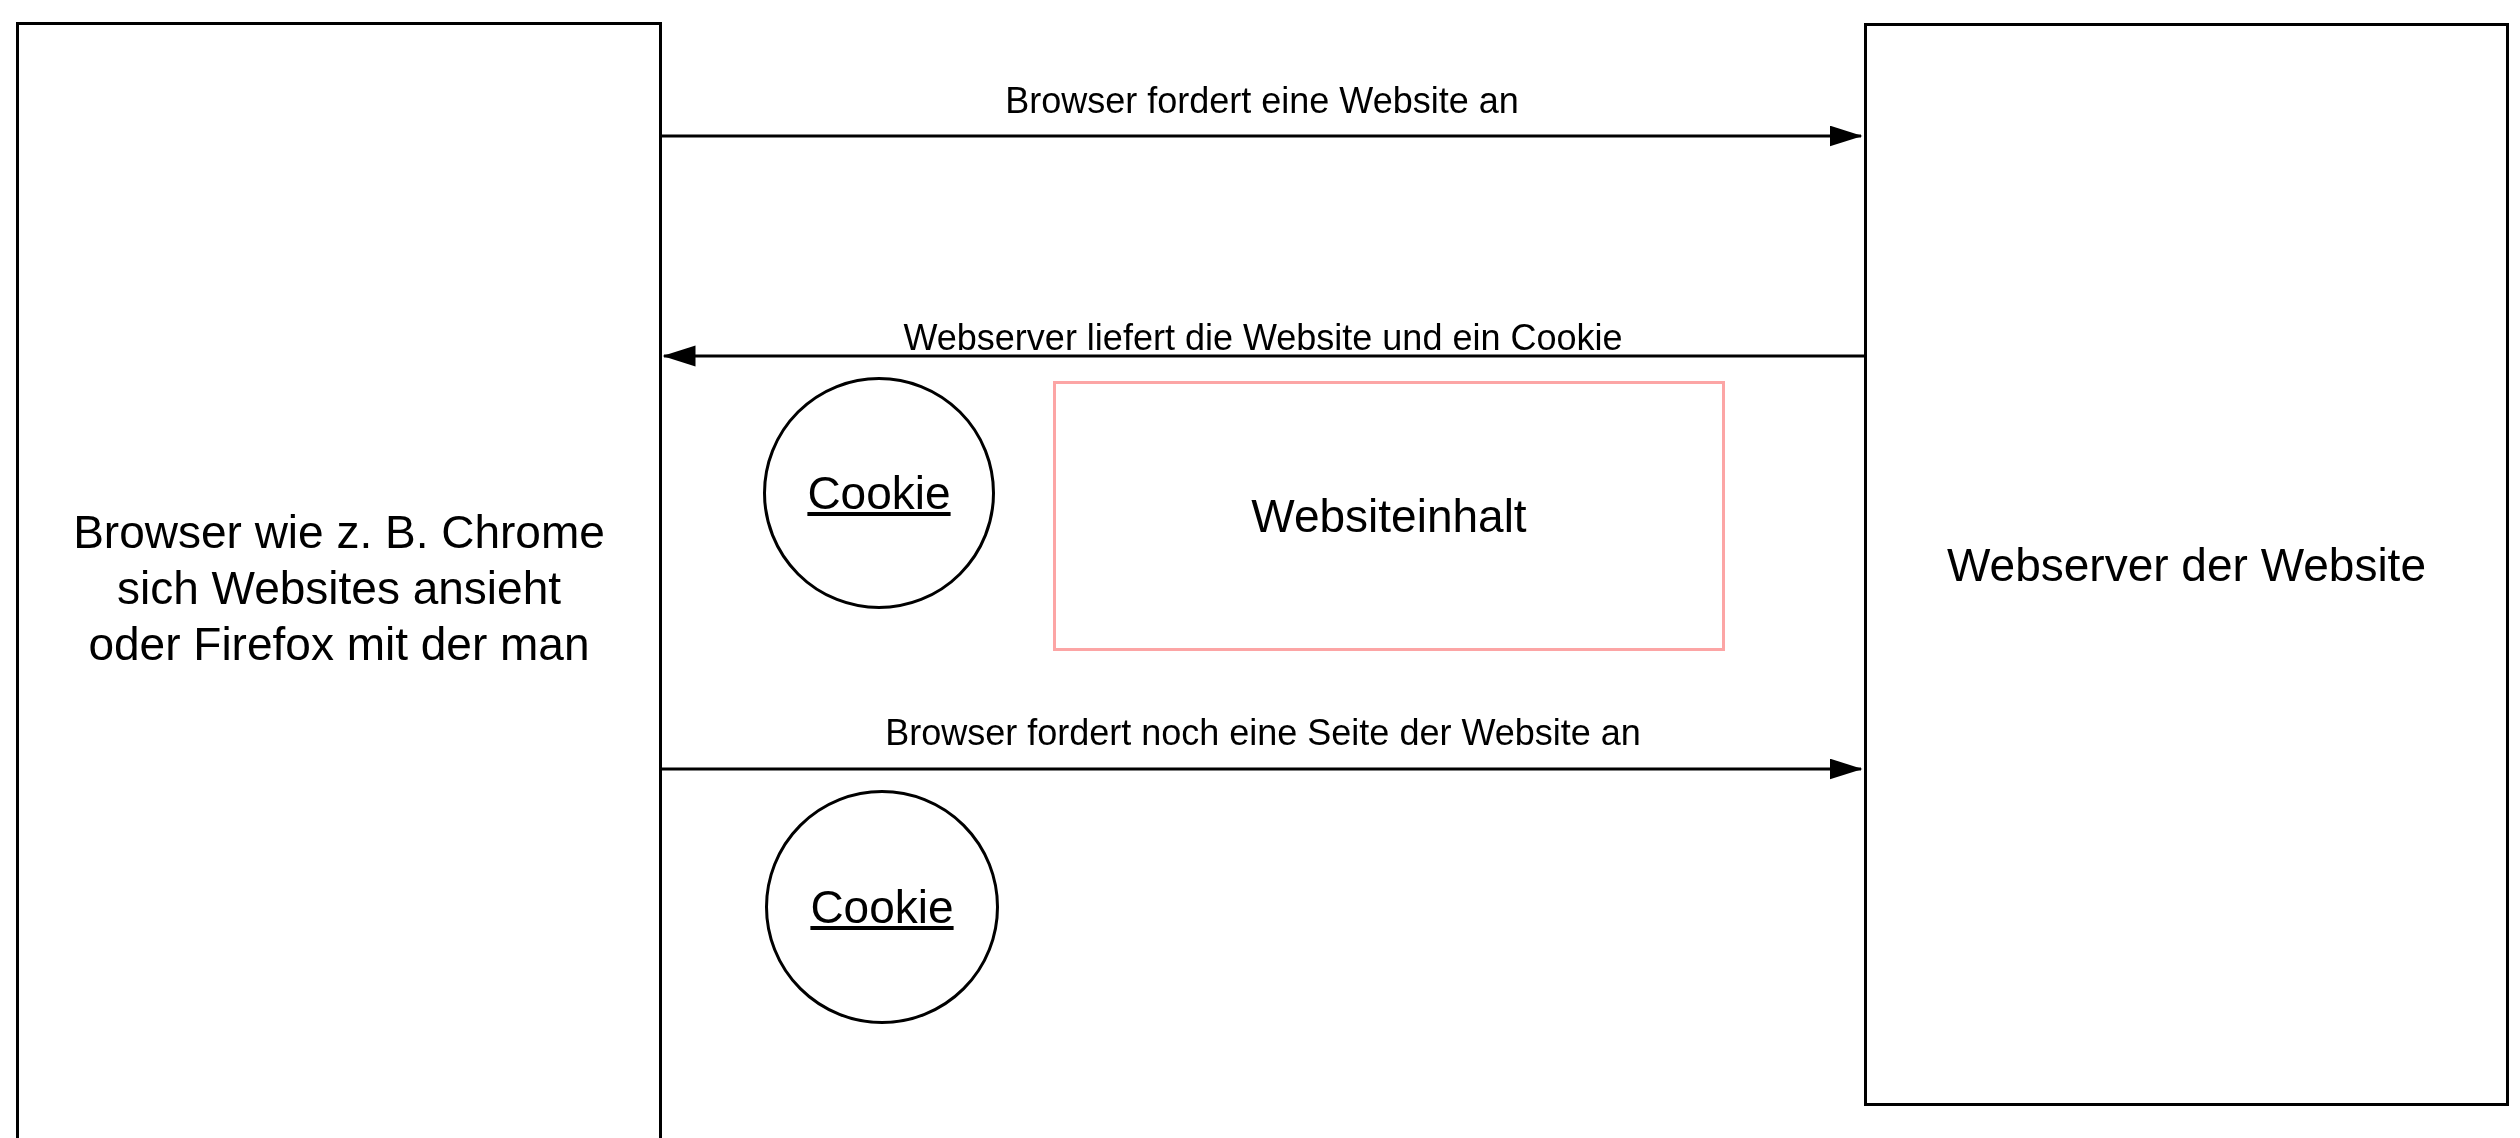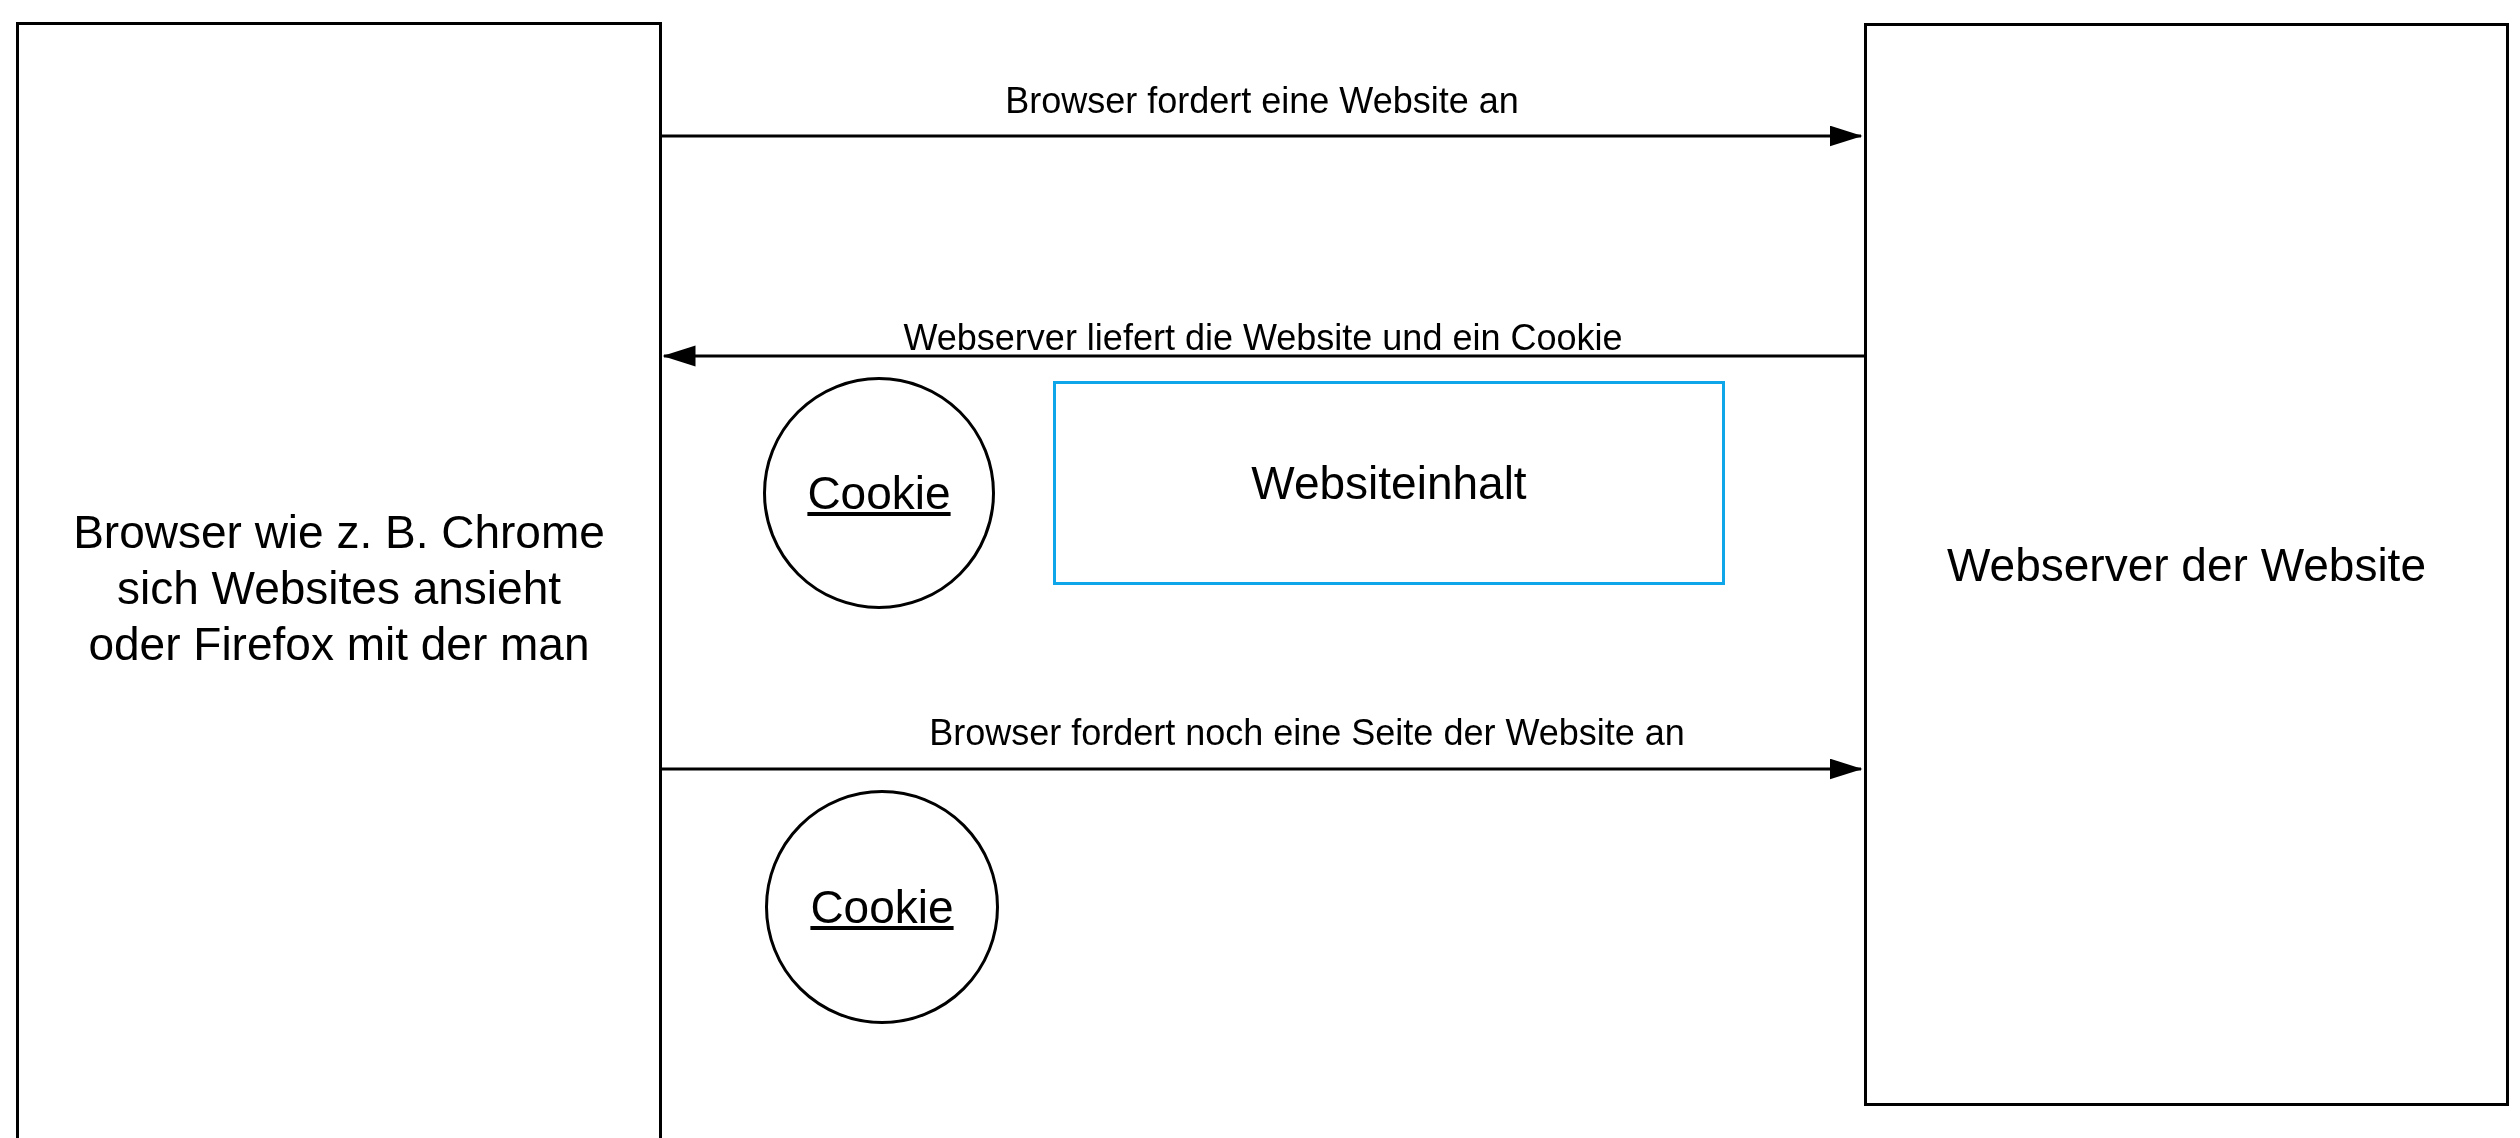--- a/index.html
+++ b/index.html
@@ -46,21 +46,21 @@
   }
   .arrow-label {
     position: absolute;
     transform: translateX(-50%);
     font-size: 36px;
     line-height: 50px;
     white-space: nowrap;
   }
   #arrow-label-1 { left: 1262px; top: 76px; }
   #arrow-label-2 { left: 1263px; top: 313px; }
-  #arrow-label-3 { left: 1263px; top: 708px; margin-left: 44px; }
+  #arrow-label-3 { left: 1263px; top: 708px; }
   .cookie-circle {
     position: absolute;
     border: 3px solid #000000;
     border-radius: 50%;
     box-sizing: border-box;
     background: #ffffff;
     display: flex;
     align-items: center;
     justify-content: center;
   }
@@ -79,22 +79,22 @@
   .cookie-label {
     font-size: 46px;
     white-space: nowrap;
     text-decoration: underline;
   }
   #content-rect {
     position: absolute;
     left: 1053px;
     top: 381px;
     width: 672px;
-    height: 204px;
-    border: 3px solid #0ea5e9;
+    height: 270px;
+    border: 3px solid #fca5a5;
     box-sizing: border-box;
     background: #ffffff;
     display: flex;
     align-items: center;
     justify-content: center;
   }
   #arrow-layer {
     position: absolute;
     left: 0;
     top: 0;

